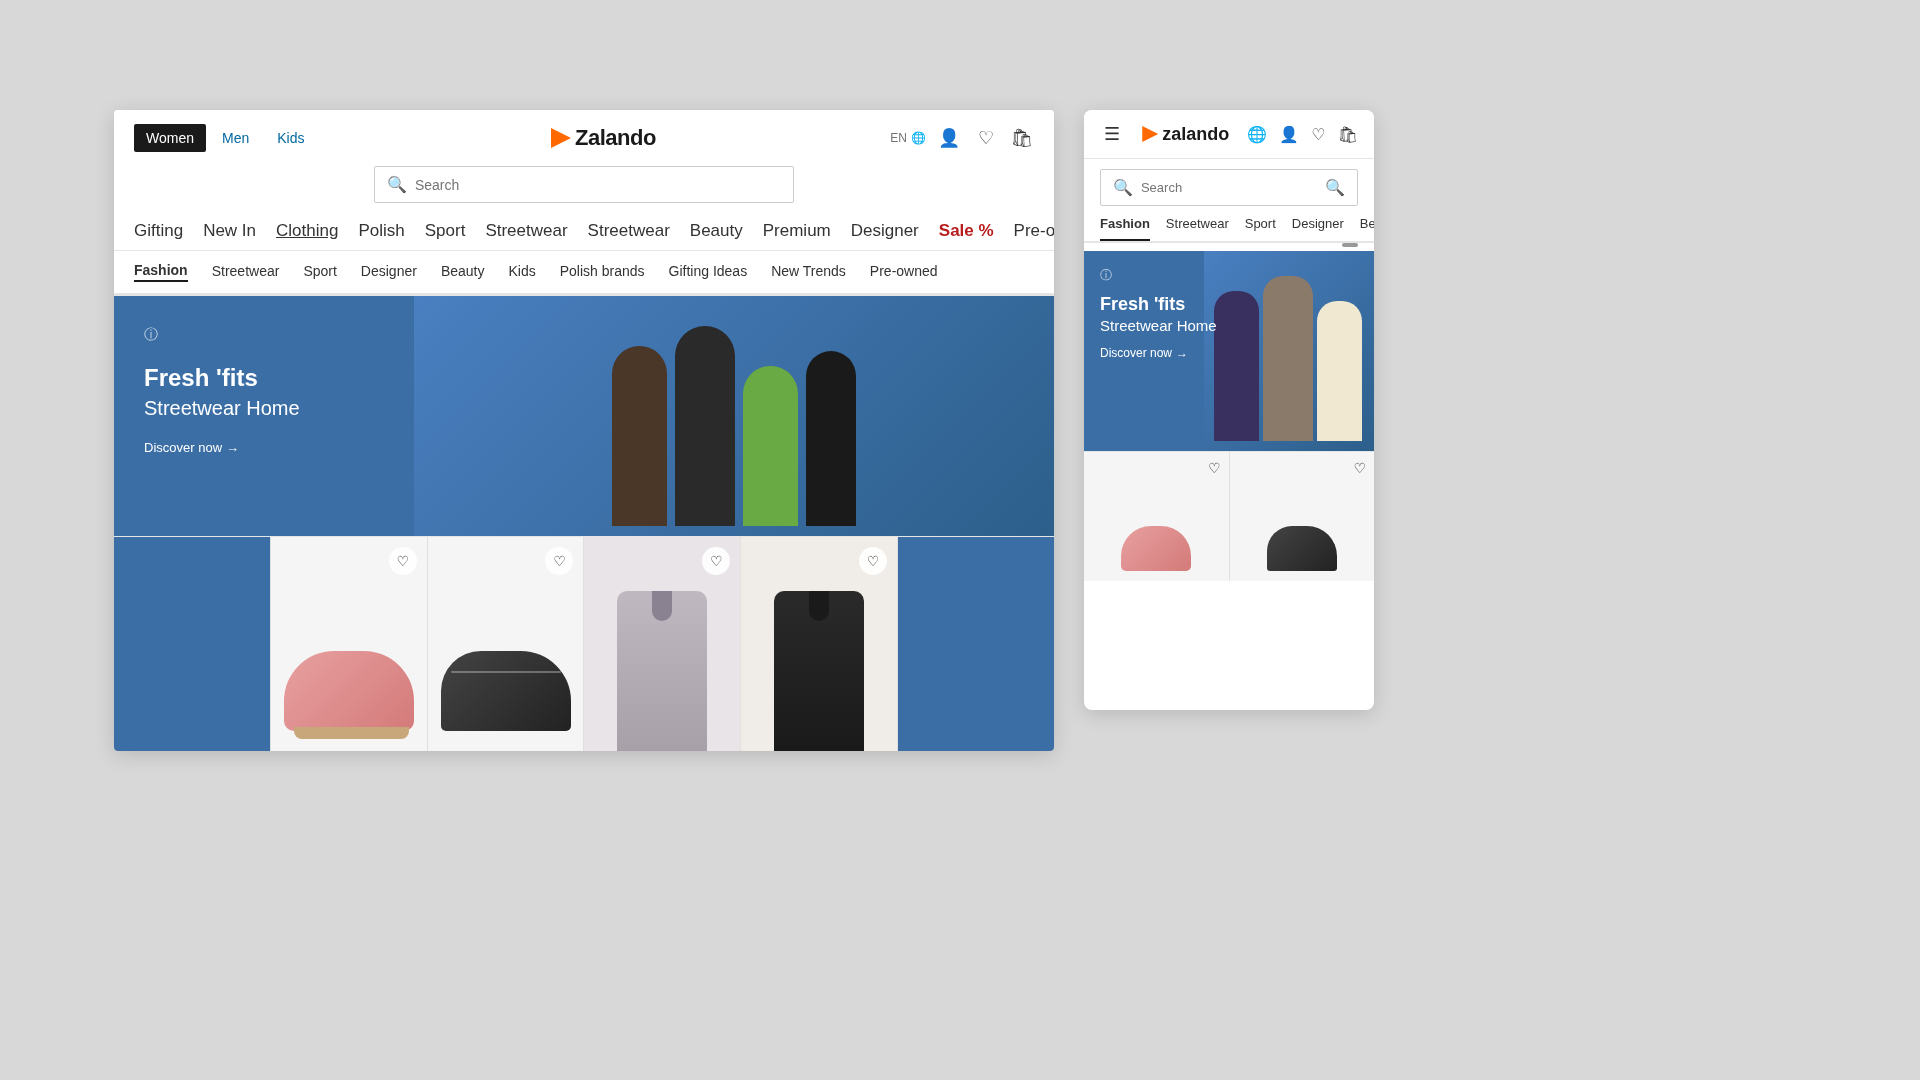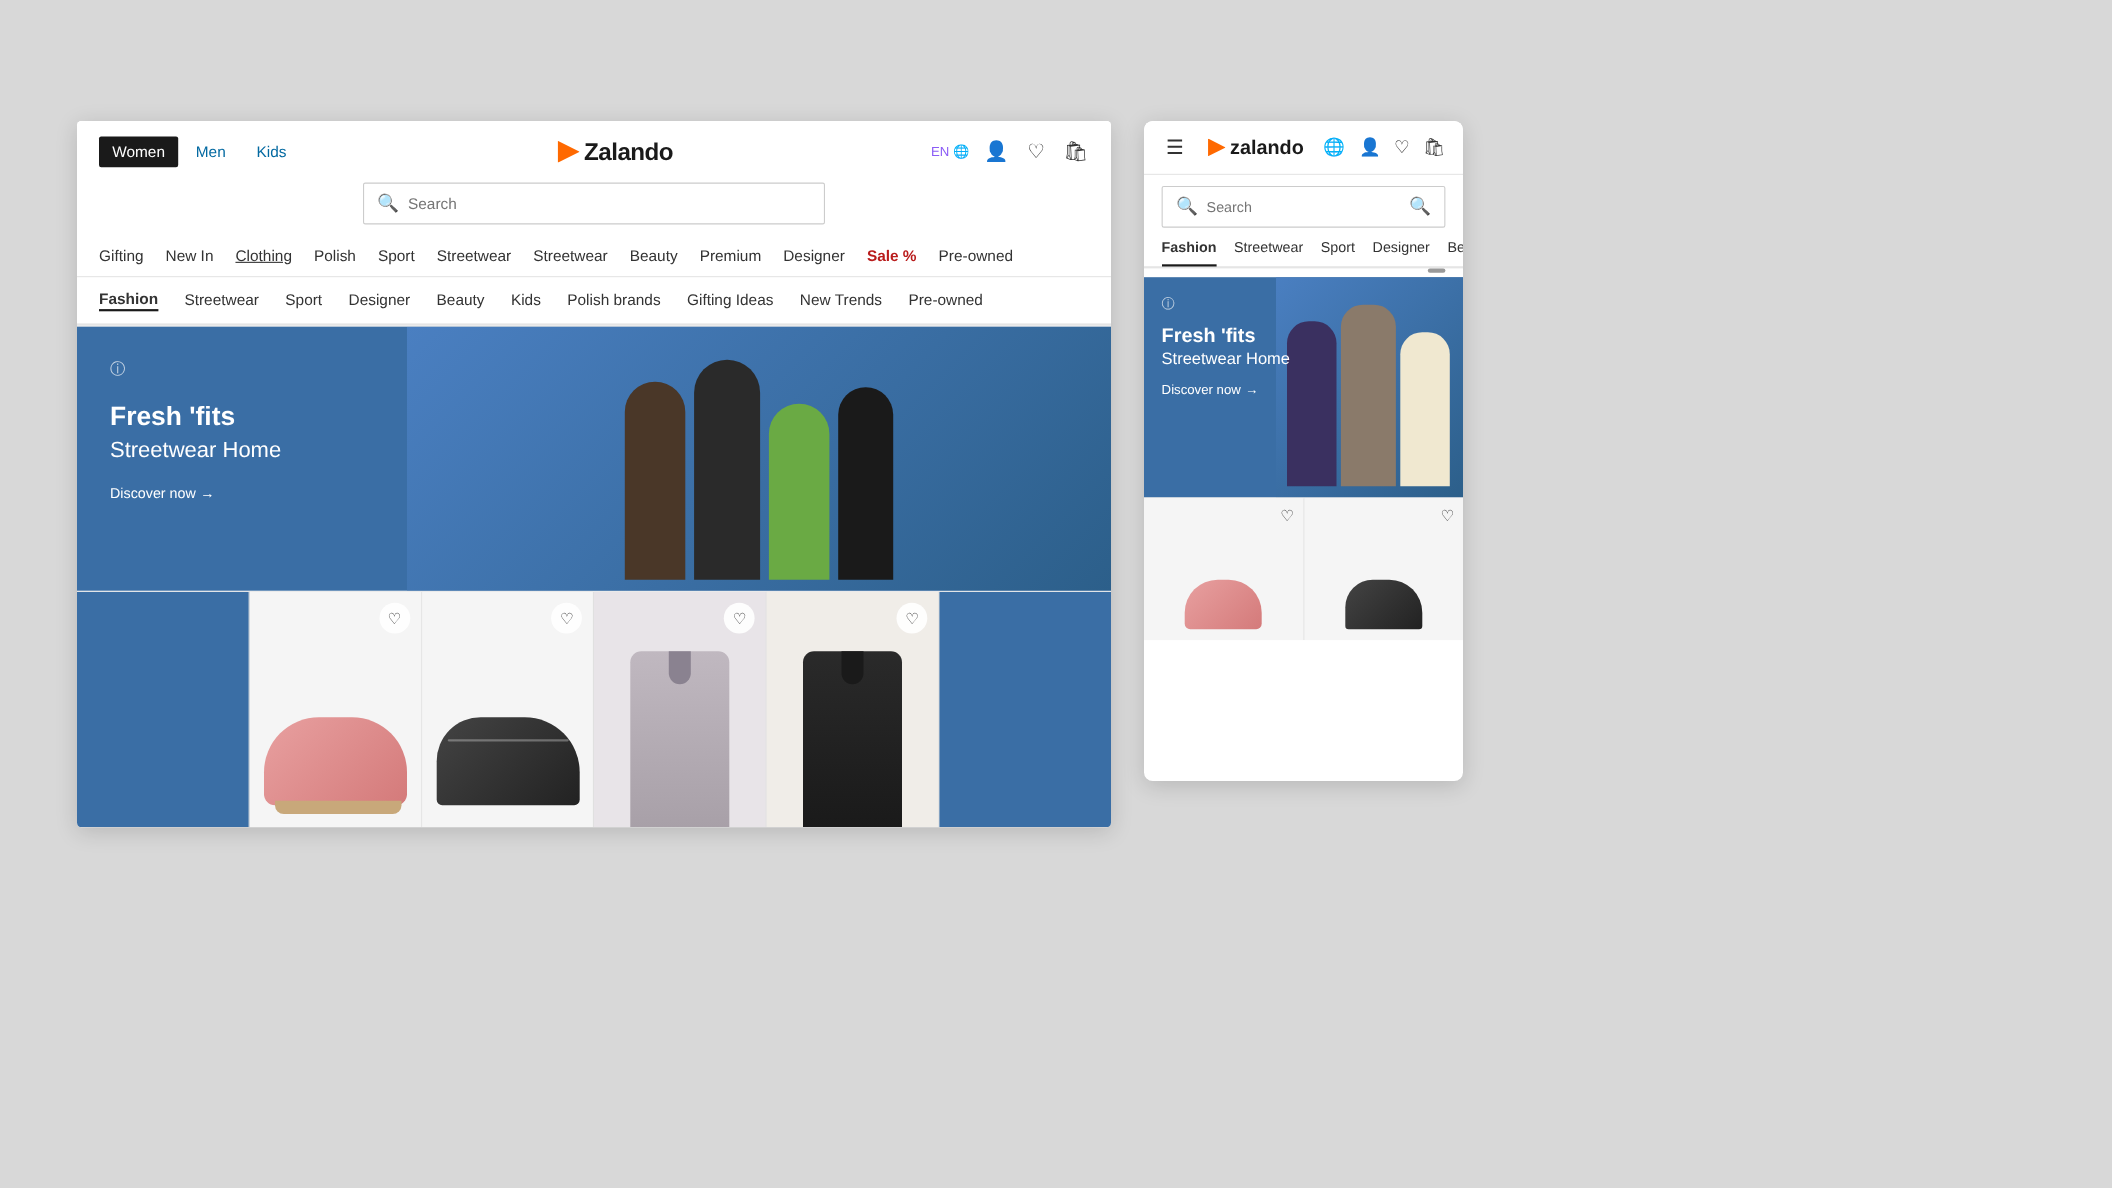--- a/index.html
+++ b/index.html
@@ -17,20 +17,21 @@
       gap: 30px;
     }
 
     
     .desktop-window {
       width: 940px;
       background: #fff;
       border-radius: 4px;
       overflow: hidden;
       box-shadow: 0 4px 20px rgba(0,0,0,0.15);
+      margin-left: 44px;
     }
 
     
     .header {
       background: #fff;
       border-bottom: 1px solid #e5e5e5;
     }
     .header-top {
       display: flex;
       align-items: center;
@@ -74,21 +75,21 @@
     .header-icons {
       display: flex;
       align-items: center;
       gap: 12px;
     }
     .lang-btn {
       display: flex;
       align-items: flex-end;
       gap: 4px;
       font-size: 12px;
-      color: #8b5cf6;
+      color: #737373;
       cursor: pointer;
     }
     .icon-btn {
       width: 24px;
       height: 24px;
       display: flex;
       align-items: center;
       justify-content: center;
       cursor: pointer;
       color: #333;
@@ -122,21 +123,21 @@
     
     .nav-primary {
       display: flex;
       align-items: center;
       padding: 0 20px;
       border-bottom: 1px solid #e5e5e5;
       gap: 20px;
       height: 40px;
     }
     .nav-primary-item {
-      font-size: 14px;
+      font-size: 17px;
       color: #333;
       cursor: pointer;
       white-space: nowrap;
     }
     .nav-primary-item.sale {
       color: #b91c1c;
       font-weight: 600;
     }
 
     

